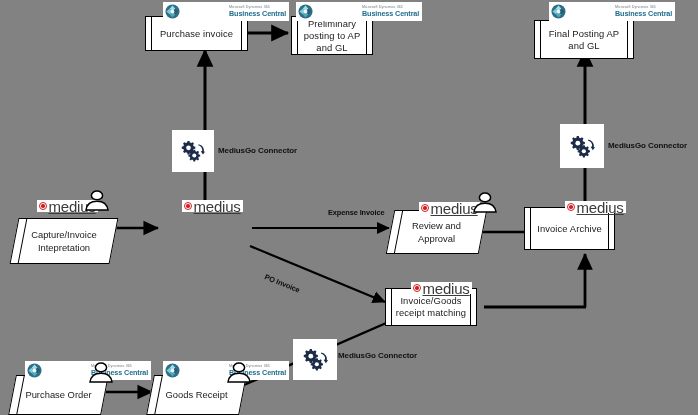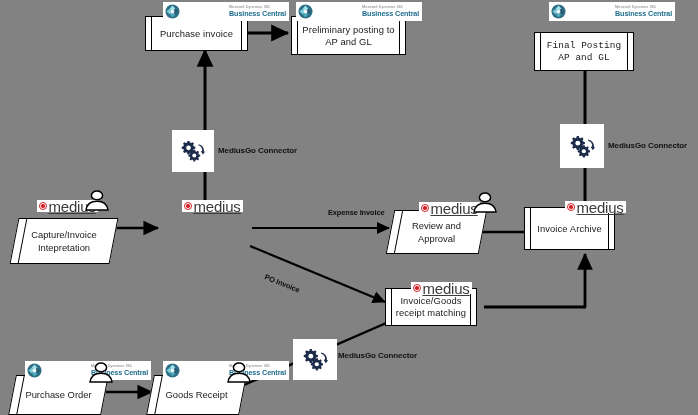--- a/index.html
+++ b/index.html
@@ -233,41 +233,41 @@
       <path d="M3 16 L10 10 L16 16 L10 22 Z" fill="#7fccd8"></path>
       <path d="M16 16 L22 10 L29 16 L22 22 Z" fill="#2a5d73"></path>
       <circle cx="16" cy="16" r="4" fill="#ffffff" opacity=".9"></circle>
     </svg>
     <span class="bc-text">
       <span class="bc-top">Microsoft Dynamics 365</span>
       <span class="bc-bot">Business Central</span>
     </span>
   </div>
 
-  <div class="node rect" style="left:291px; top:16px; width:115px; height:39px;">
+  <div class="node rect" style="left:291px; top:16px; width:82px; height:39px;">
     <span class="inner-l"></span>
     <span class="inner-r"></span>
     <div class="label">Preliminary posting to AP and GL</div>
   </div>
   <div class="badge badge-bc" style="left:296px; top:2px;">
     <svg class="bc-mark" viewBox="0 0 32 32">
       <circle cx="16" cy="16" r="15" fill="#2e6f86"></circle>
       <path d="M16 3 L22 10 L16 16 L10 10 Z" fill="#9fdfe8"></path>
       <path d="M16 16 L22 22 L16 29 L10 22 Z" fill="#4fa9bd"></path>
       <path d="M3 16 L10 10 L16 16 L10 22 Z" fill="#7fccd8"></path>
       <path d="M16 16 L22 10 L29 16 L22 22 Z" fill="#2a5d73"></path>
       <circle cx="16" cy="16" r="4" fill="#ffffff" opacity=".9"></circle>
     </svg>
     <span class="bc-text">
       <span class="bc-top">Microsoft Dynamics 365</span>
       <span class="bc-bot">Business Central</span>
     </span>
   </div>
 
-  <div class="node rect" style="left:534px; top:32px; width:100px; height:39px;font-family:Liberation Mono, monospace;">
+  <div class="node rect" style="left:534px; top:20px; width:100px; height:39px;">
     <span class="inner-l"></span>
     <span class="inner-r"></span>
     <div class="label">Final Posting AP and GL</div>
   </div>
   <div class="badge badge-bc" style="left:549px; top:2px;">
     <svg class="bc-mark" viewBox="0 0 32 32">
       <circle cx="16" cy="16" r="15" fill="#2e6f86"></circle>
       <path d="M16 3 L22 10 L16 16 L10 10 Z" fill="#9fdfe8"></path>
       <path d="M16 16 L22 22 L16 29 L10 22 Z" fill="#4fa9bd"></path>
       <path d="M3 16 L10 10 L16 16 L10 22 Z" fill="#7fccd8"></path>

